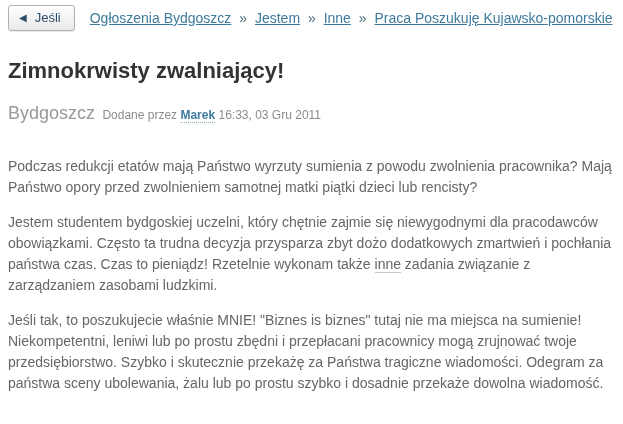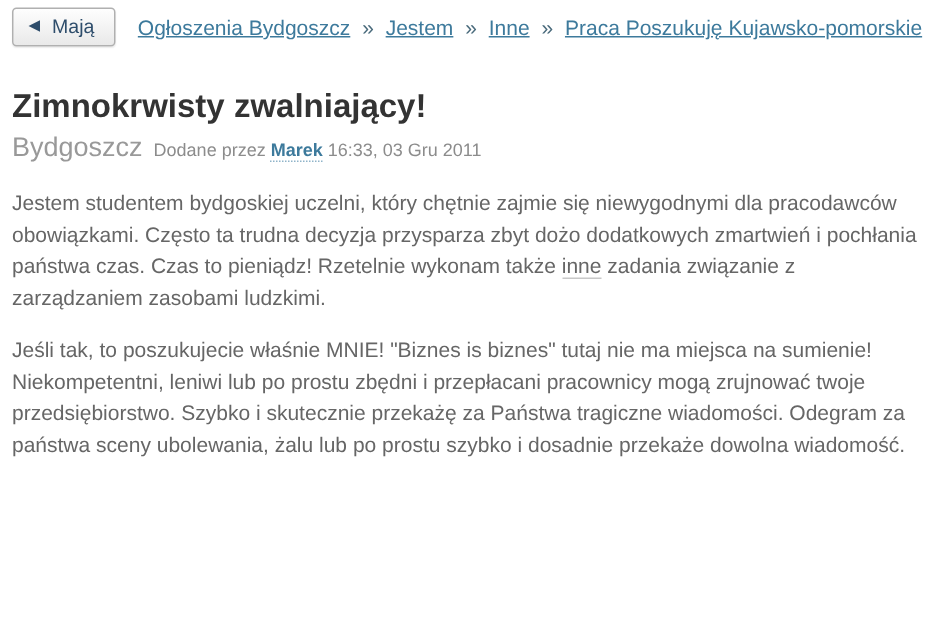--- a/index.html
+++ b/index.html
@@ -48,24 +48,24 @@
     text-decoration: underline;
     cursor: pointer;
   }
   .bc-sep { margin: 0 4px; color: #4a6b7c; }
 
   
   .ad-title {
     font-size: 22px;
     font-weight: bold;
     color: var(--title_text, #333333);
-    margin-bottom: 4px;
+    margin-bottom: 19px;
   }
   .byline {
-    margin-bottom: 16px;
+    margin-bottom: 32px;
     color: var(--muted_text, #8c8c8c);
     font-size: 12px;
   }
   .city {
     font-size: 18px;
     color: #999999;
     margin-right: 4px;
   }
   .author {
     color: var(--link, #3d7a9c);
@@ -91,21 +91,21 @@
   }
 </style>
 </head>
 <body>
 
 <div class="page">
 
   <div class="topbar">
     <button class="back-btn">
       <span class="back-arrow">◀</span>
-      <span class="back-label">Mają</span>
+      <span class="back-label">Jeśli</span>
     </button>
     <nav class="breadcrumb">
       <a href="#" class="bc-link">Ogłoszenia Bydgoszcz</a>
       <span class="bc-sep">»</span>
       <a href="#" class="bc-link">Jestem</a>
       <span class="bc-sep">»</span>
       <a href="#" class="bc-link">Inne</a>
       <span class="bc-sep">»</span>
       <a href="#" class="bc-link">Praca Poszukuję Kujawsko-pomorskie</a>
     </nav>
@@ -114,20 +114,21 @@
   <main class="content">
     <h1 class="ad-title">Zimnokrwisty zwalniający!</h1>
 
     <div class="byline">
       <span class="city">Bydgoszcz</span>
       <span class="added-by">Dodane przez</span>
       <a href="#" class="author">Marek</a>
       <span class="datetime">16:33, 03 Gru 2011</span>
     </div>
 
+    <p class="para">Podczas redukcji etatów mają Państwo wyrzuty sumienia z powodu zwolnienia pracownika? Mają Państwo opory przed zwolnieniem samotnej matki piątki dzieci lub rencisty?</p>
 
     <p class="para"><span>Jestem studentem bydgoskiej uczelni, który chętnie zajmie się niewygodnymi dla pracodawców obowiązkami. Często ta trudna decyzja przysparza zbyt dożo dodatkowych zmartwień i pochłania państwa czas. Czas to pieniądz! Rzetelnie wykonam także </span><a href="#" class="inline-link">inne</a><span> zadania związanie z zarządzaniem zasobami ludzkimi.</span></p>
 
     <p class="para">Jeśli tak, to poszukujecie właśnie MNIE! "Biznes is biznes" tutaj nie ma miejsca na sumienie! Niekompetentni, leniwi lub po prostu zbędni i przepłacani pracownicy mogą zrujnować twoje przedsiębiorstwo. Szybko i skutecznie przekażę za Państwa tragiczne wiadomości. Odegram za państwa sceny ubolewania, żalu lub po prostu szybko i dosadnie przekaże dowolna wiadomość.</p>
 
   </main>
 
 </div>
 
 </body></html>

